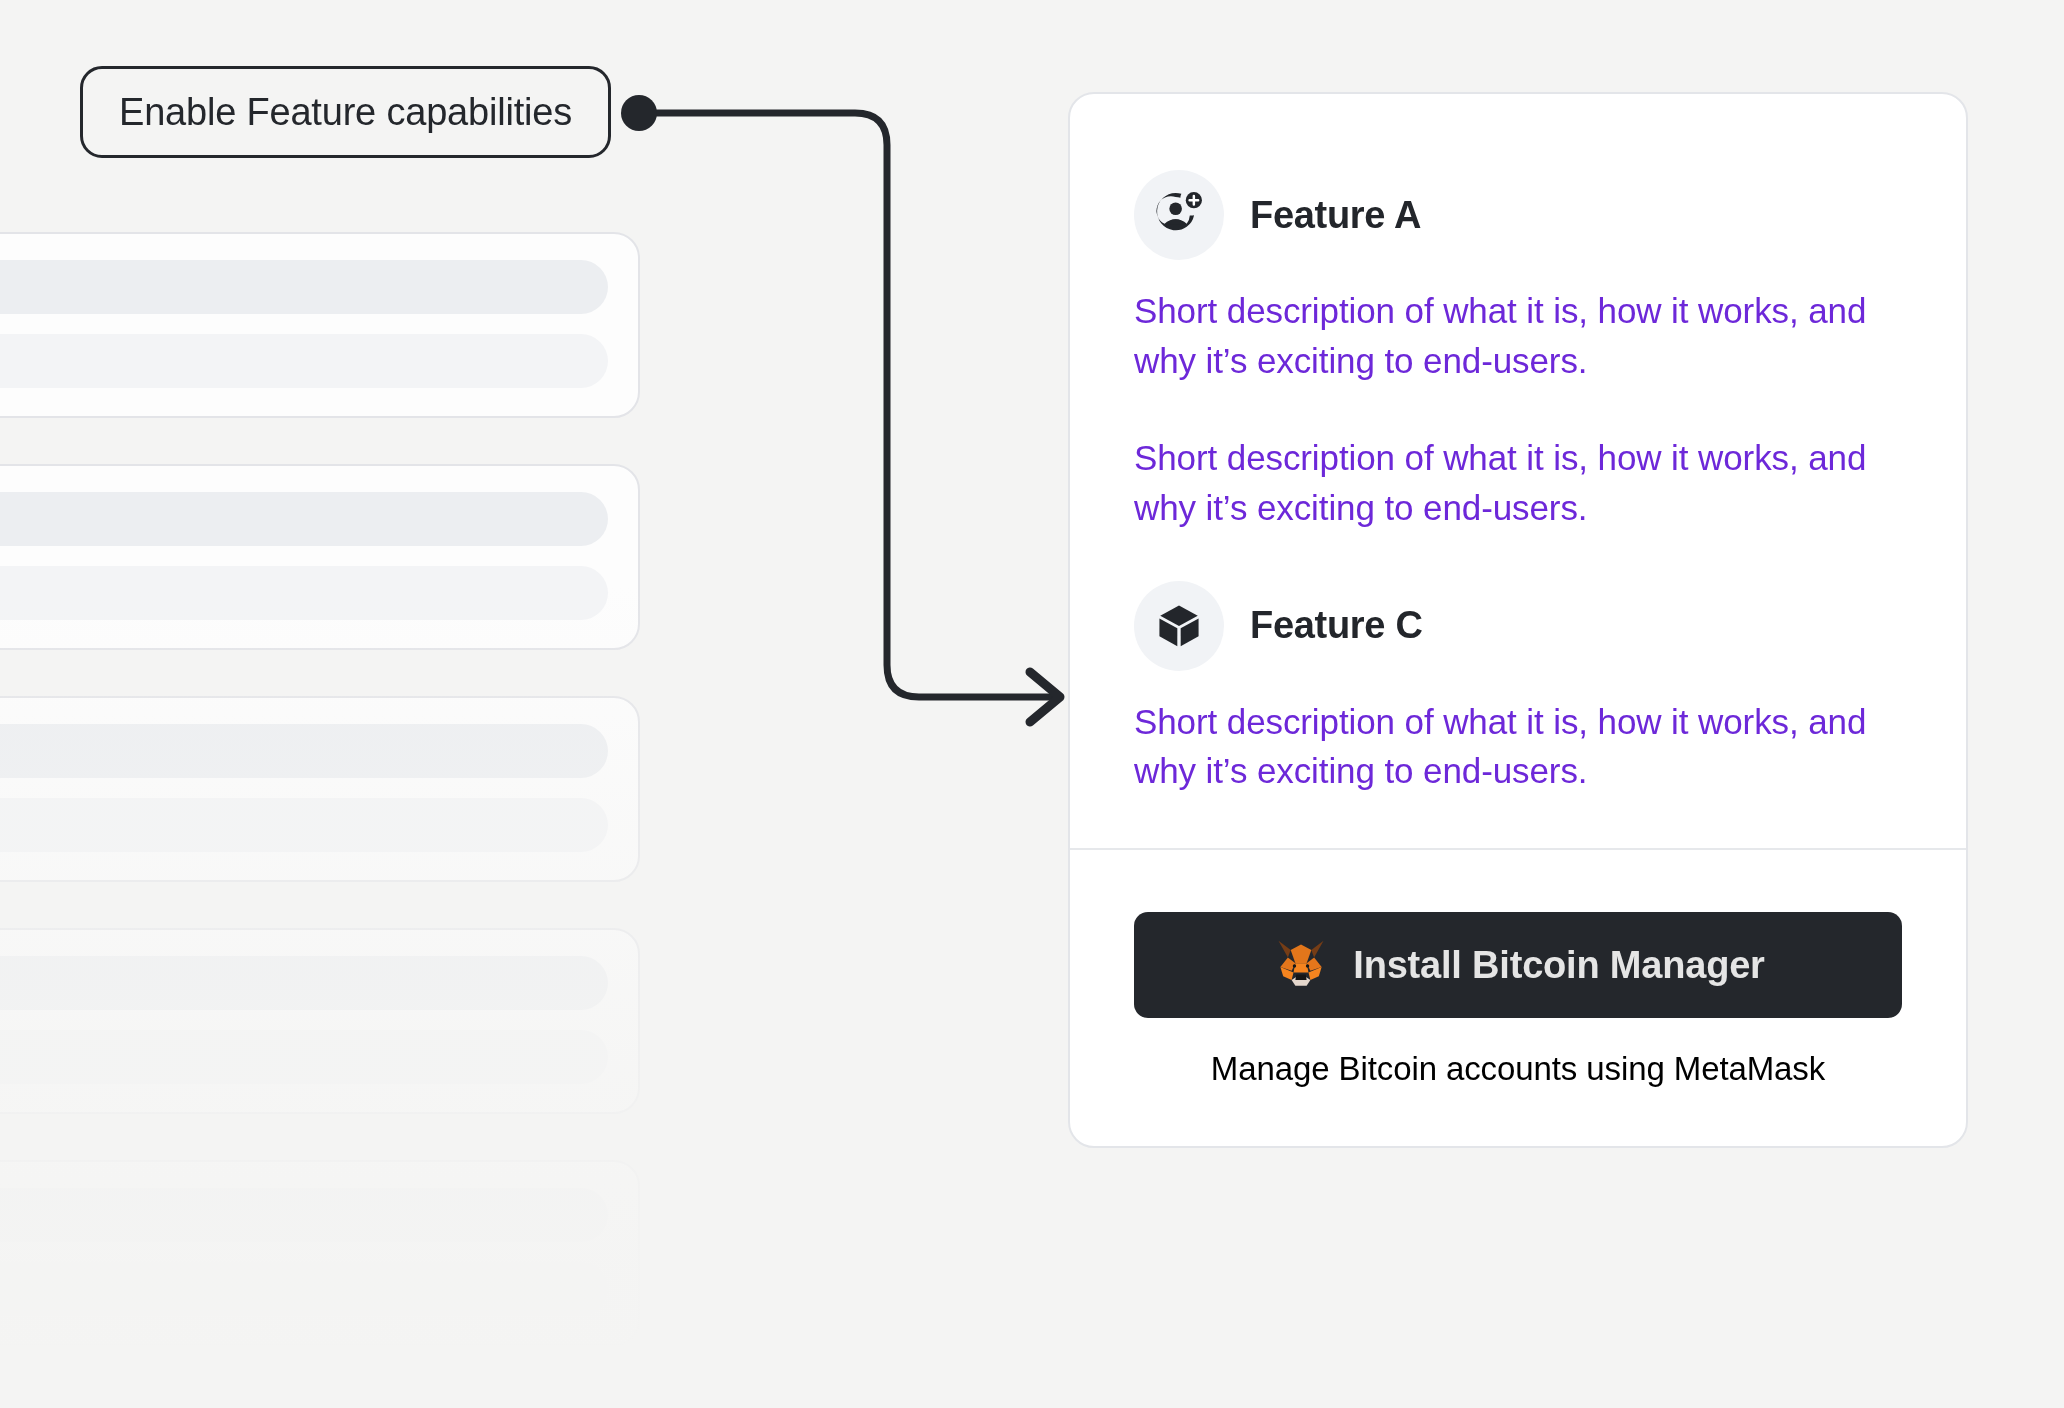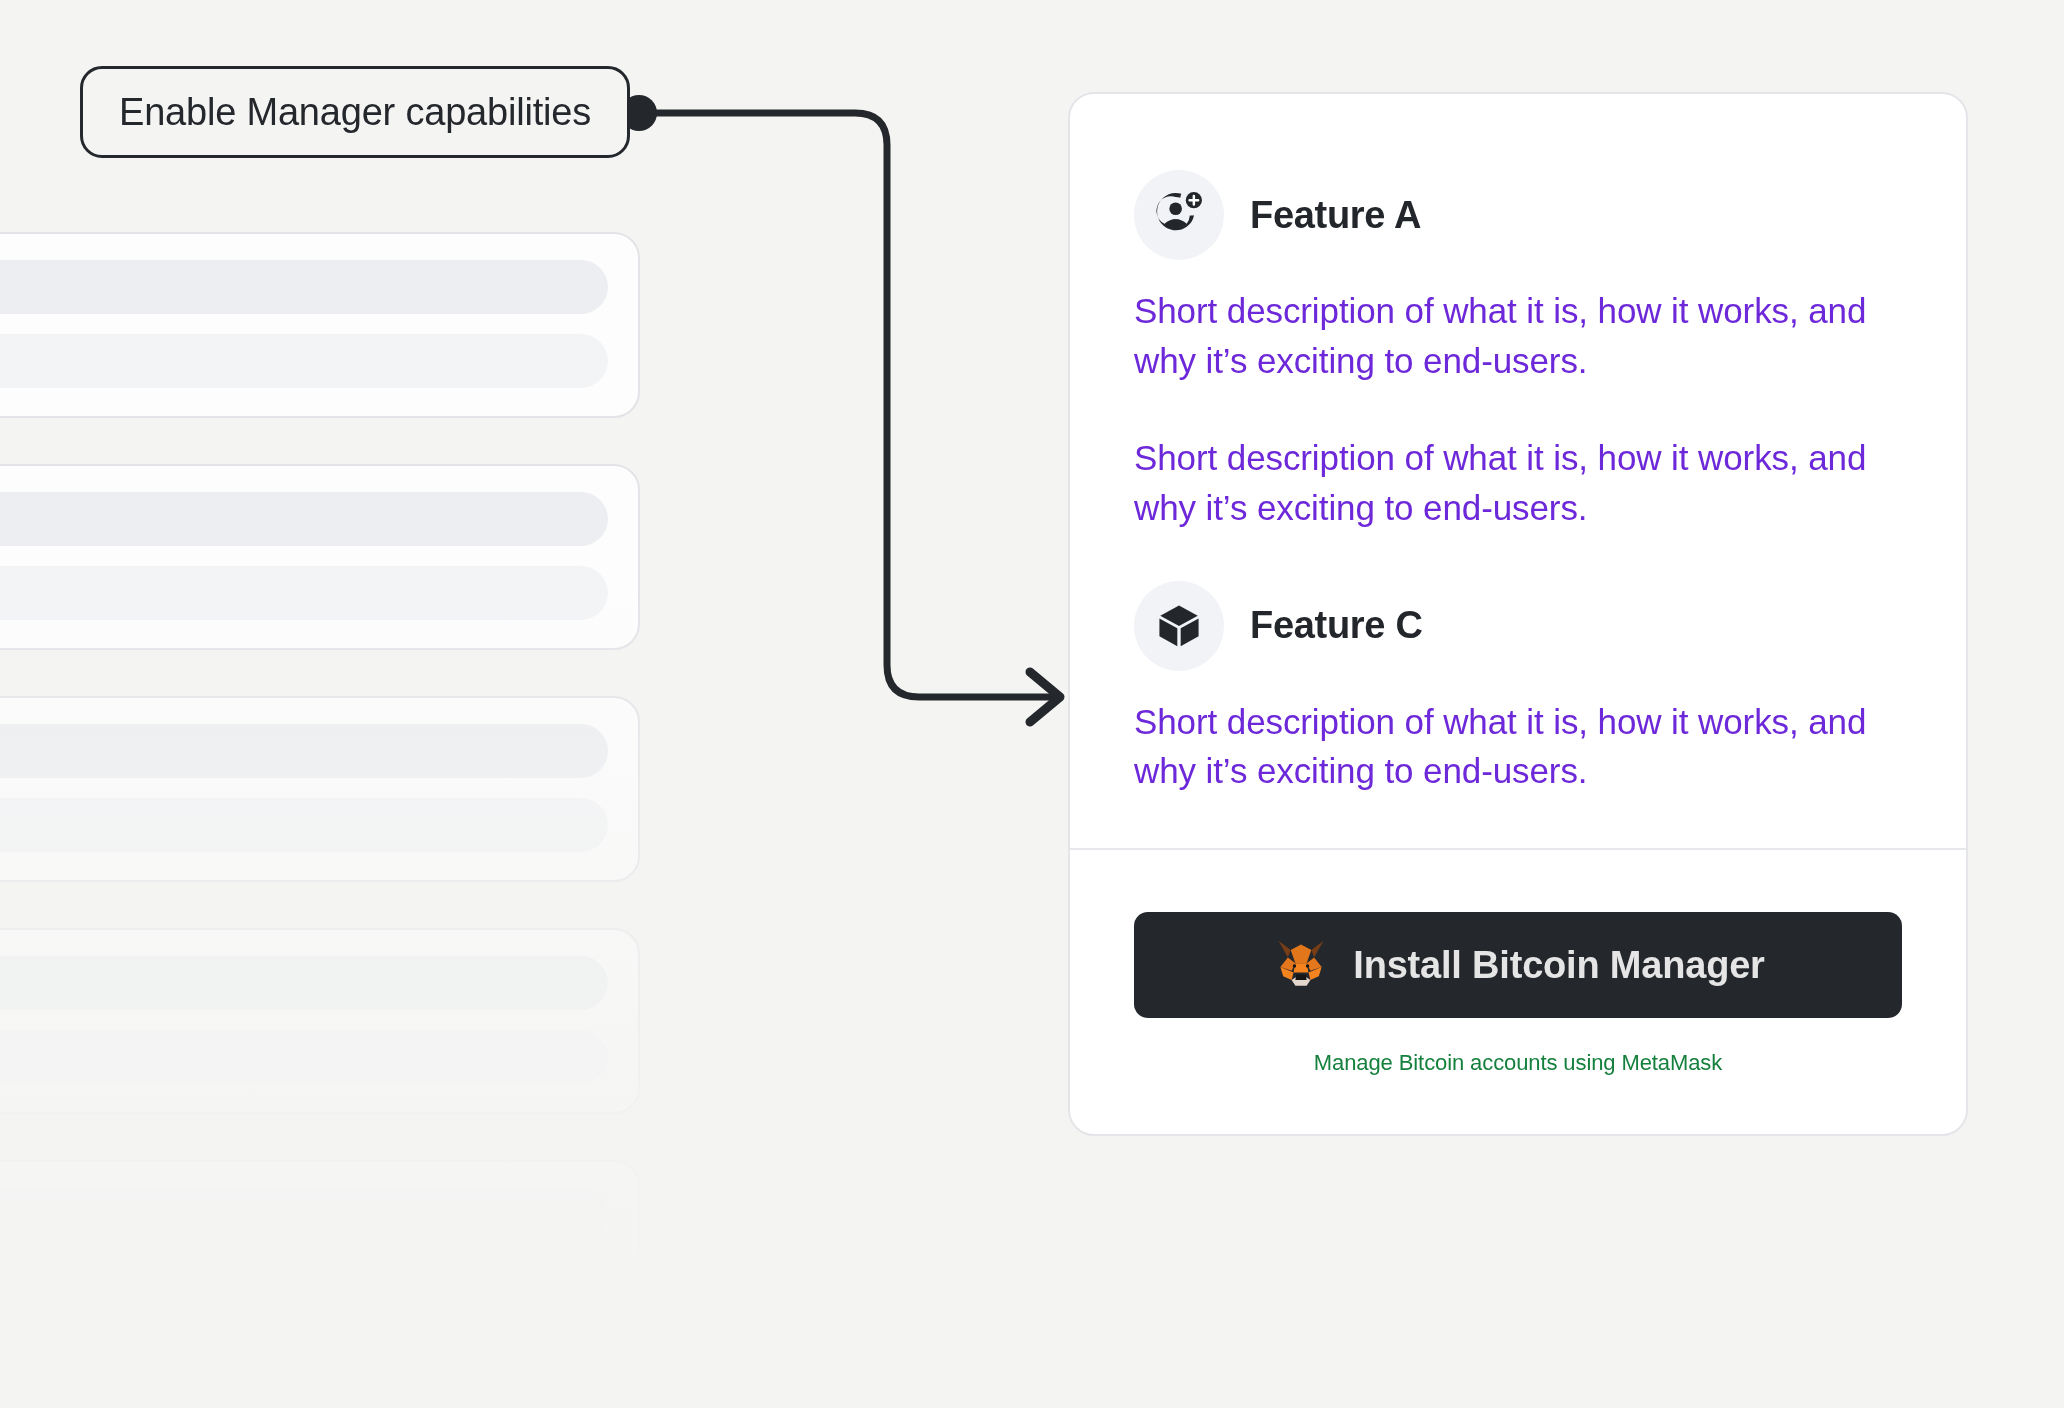--- a/index.html
+++ b/index.html
@@ -169,22 +169,22 @@
     box-sizing: border-box;
   }
   #install-button .btn-label {
     font-size: 38px;
     font-weight: bold;
     color: #e5e5e5;
     letter-spacing: -0.2px;
   }
   #cta-subtext {
     margin-top: 32px;
-    font-size: 22px;
-    color: #15803d;
+    font-size: 33px;
+    color: #000000;
     letter-spacing: -0.1px;
   }
 </style>
 </head>
 <body>
 
 <div id="stage">
 
   <div id="ghost-column">
     <div class="ghost-card" style="top:0px;">
@@ -210,21 +210,21 @@
     <div class="ghost-fade"></div>
   </div>
 
   <svg id="connector" viewBox="0 0 2064 1408">
     <path d="M 640 113 L 855 113 Q 887 113 887 145 L 887 665 Q 887 697 919 697 L 1050 697" fill="none" stroke="#24272c" stroke-width="7" stroke-linecap="round" stroke-linejoin="round"></path>
     <path d="M 1030 672 L 1060 697 L 1030 722" fill="none" stroke="#24272c" stroke-width="9" stroke-linecap="round" stroke-linejoin="round"></path>
     <circle cx="639" cy="113" r="18" fill="#24272c"></circle>
   </svg>
 
   <div id="callout">
-    <span class="callout-text">Enable Manager capabilities</span>
+    <span class="callout-text">Enable Feature capabilities</span>
   </div>
 
   <div id="feature-card">
 
     <div id="features-section">
 
       <div class="feature-block">
         <div class="feature-head">
           <span class="feature-icon-circle">
             <svg width="54" height="54" viewBox="0 0 24 24" aria-hidden="true">

